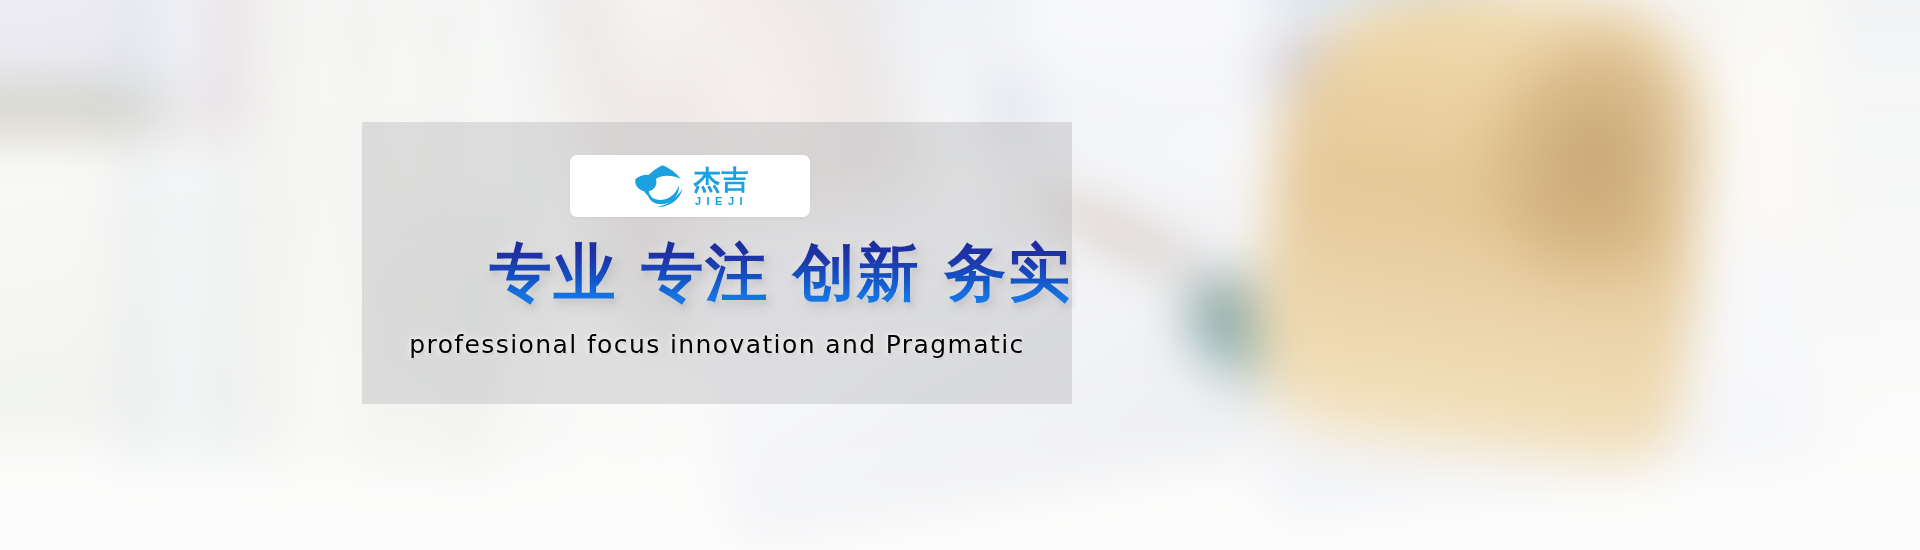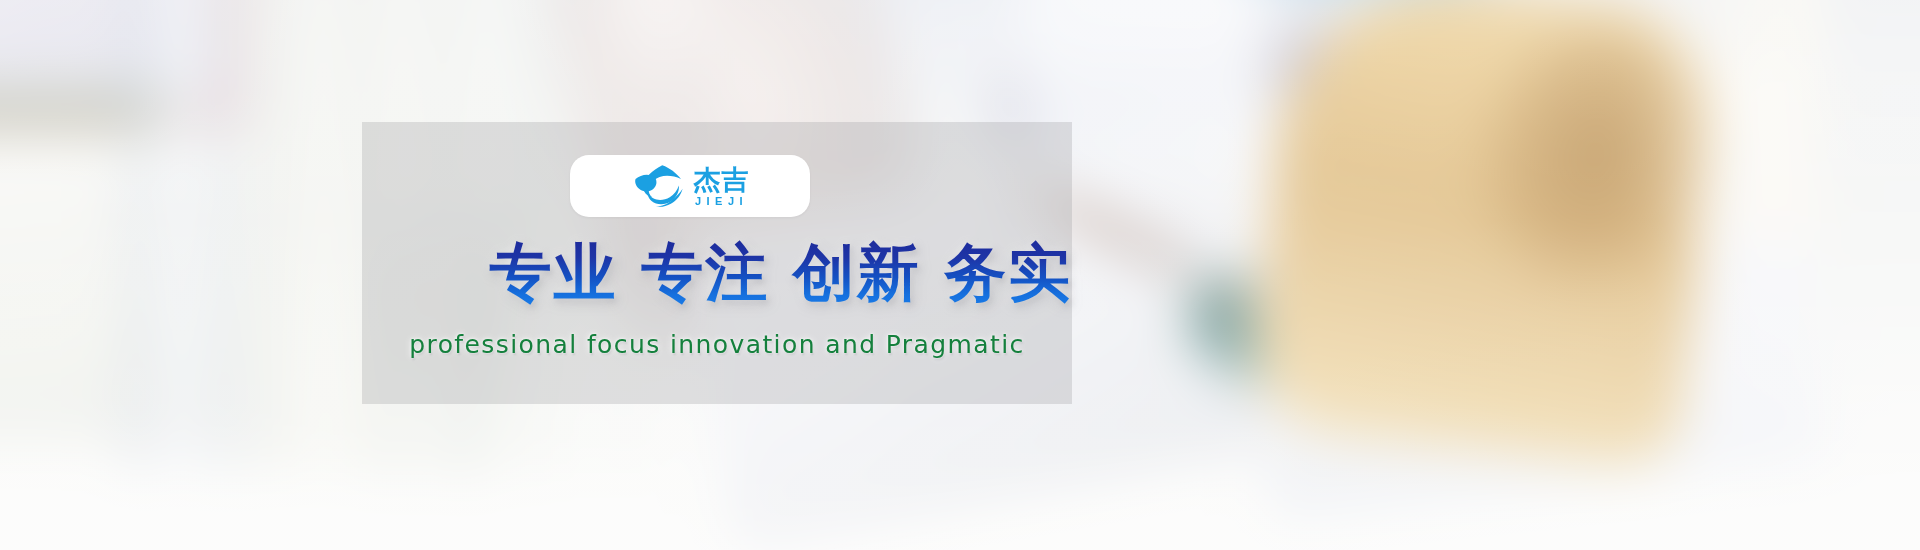--- a/index.html
+++ b/index.html
@@ -285,21 +285,21 @@
   }
 
   
   .logo-plate {
     position: absolute;
     left: 570px;
     top: 155px;
     width: 240px;
     height: 62px;
     background: #ffffff;
-    border-radius: 19px;
+    border-radius: 7px;
     display: flex;
     align-items: center;
     justify-content: center;
     gap: 9px;
     box-shadow: 0 1px 3px rgba(0,0,0,0.05);
   }
   .logo-mark {
     width: 54px;
     height: 46px;
     flex: 0 0 auto;
@@ -358,21 +358,21 @@
   .slogan-en {
     position: absolute;
     left: 362px;
     top: 330px;
     width: 710px;
     text-align: center;
     font-family: "DejaVu Sans", "Liberation Sans", sans-serif;
     font-size: 25px;
     font-weight: normal;
     letter-spacing: 1.4px;
-    color: #15803d;
+    color: #000000;
     text-shadow: 0 0 7px rgba(255,255,255,0.95),
                  0 0 3px rgba(255,255,255,0.9),
                  1px 2px 2px rgba(120,120,130,0.30);
     white-space: nowrap;
   }
 </style>
 </head>
 <body>
 
 <div class="banner">

